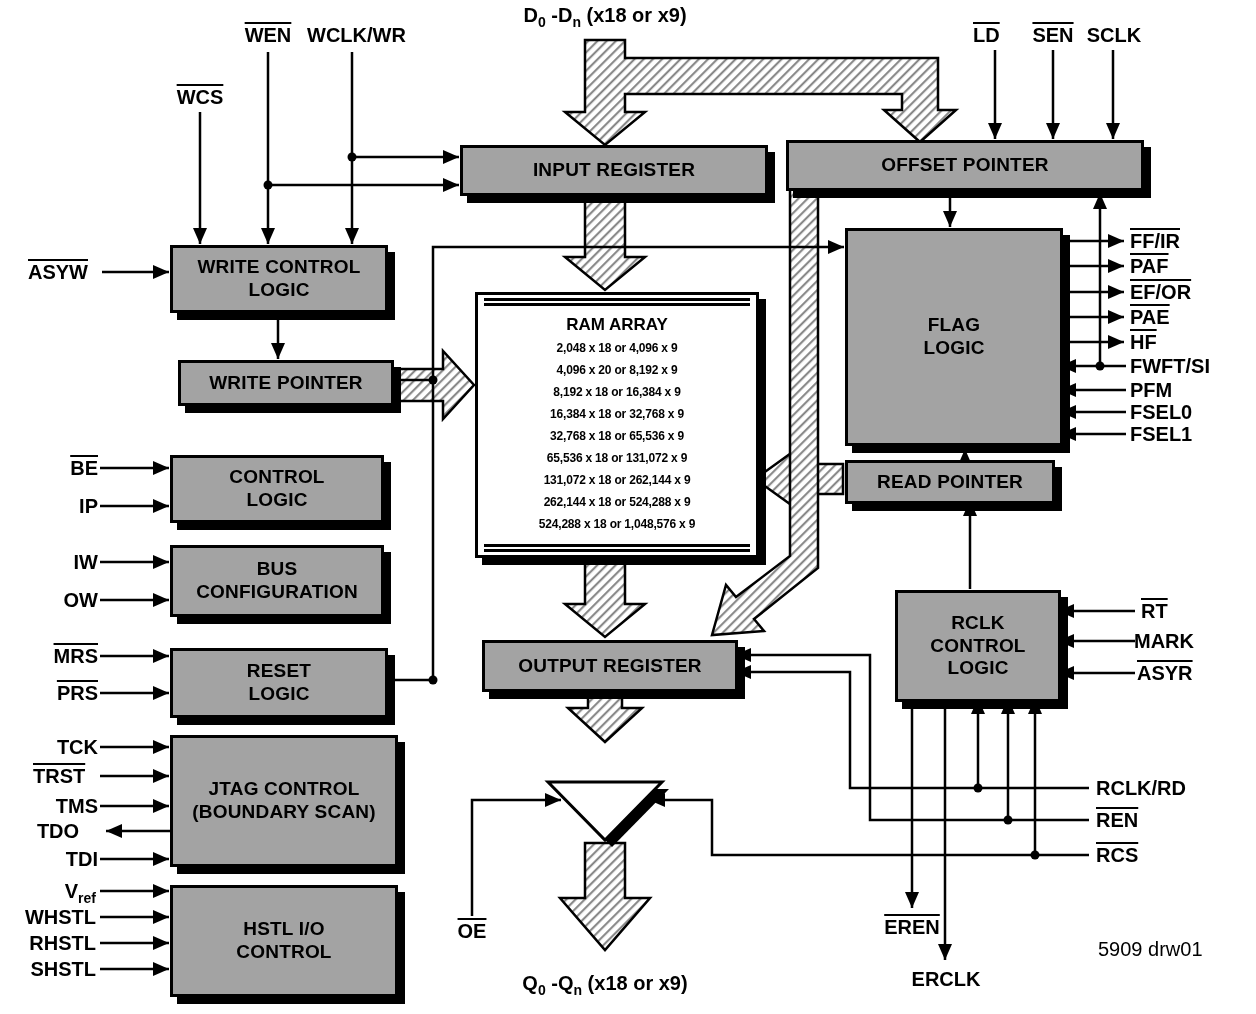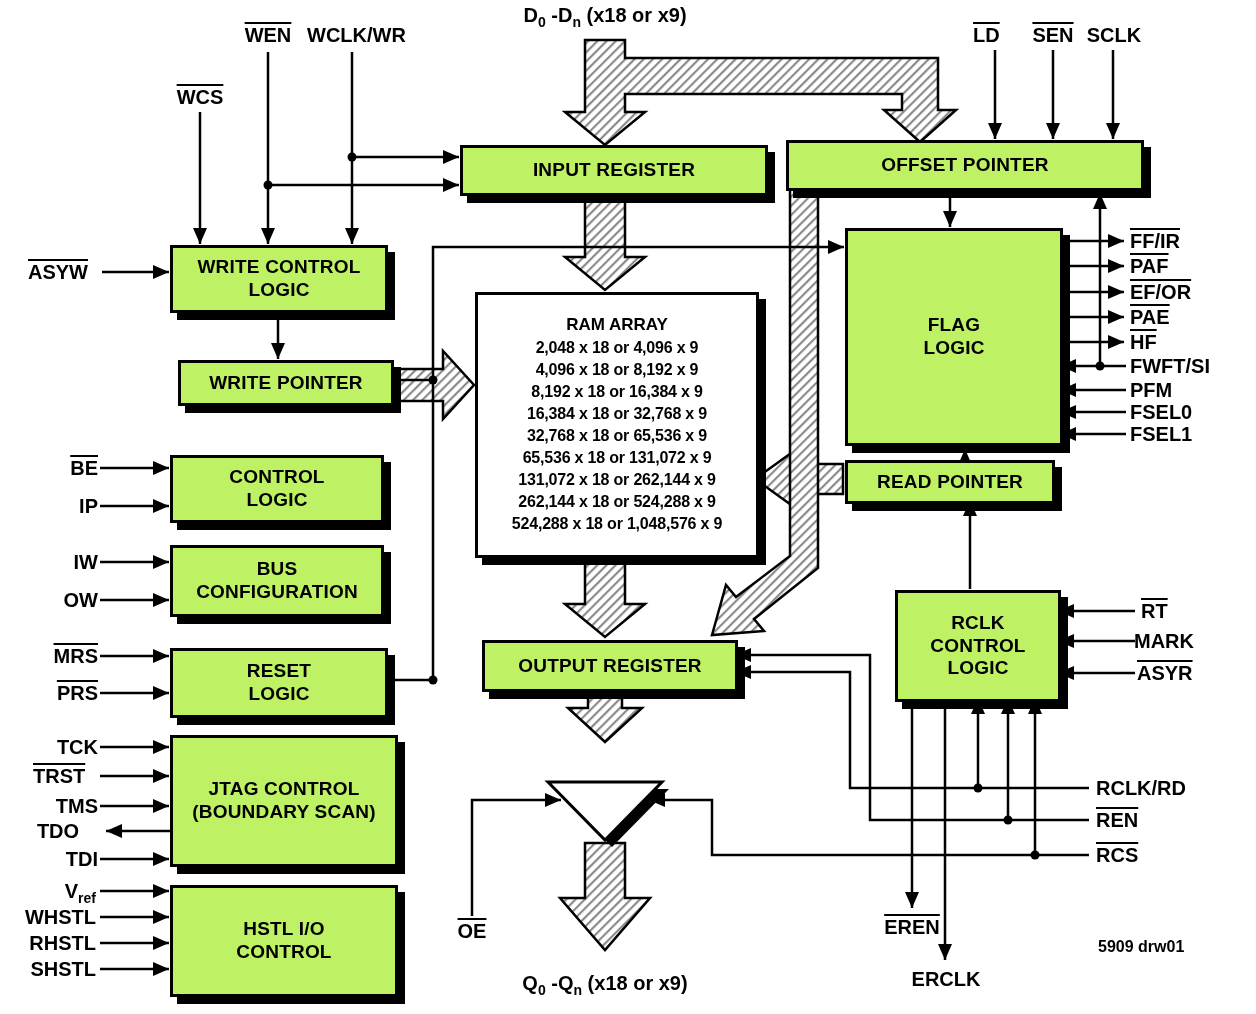--- a/index.html
+++ b/index.html
@@ -1,31 +1,31 @@
 <!DOCTYPE html>
 <html><head>
 <meta charset="utf-8">
 <style>
   html,body{margin:0;padding:0;background:#fff;}
   .diagram{position:relative;width:1256px;height:1014px;background:#ffffff;
     font-family:"Liberation Sans","DejaVu Sans",sans-serif;color:#000;overflow:hidden;}
   .diagram svg{position:absolute;left:0;top:0;}
-  .block{position:absolute;background:#bef264;border:3px solid #000;box-shadow:7px 7px 0 #000;
+  .block{position:absolute;background:#a3a3a3;border:3px solid #000;box-shadow:7px 7px 0 #000;
     display:flex;flex-direction:column;align-items:center;justify-content:center;
     font-weight:bold;font-size:19px;line-height:1.2;text-align:center;letter-spacing:.2px;}
   .ram{position:absolute;background:#fff;border:3px solid #000;box-shadow:7px 7px 0 #000;
-    display:flex;flex-direction:row;padding:2px 0;}
+    display:flex;flex-direction:column;padding:2px 0;}
   .ram-rule{border-top:3px solid #000;margin:1px 6px;}
   .ram-body{flex:1;display:flex;flex-direction:column;justify-content:center;text-align:center;}
   .ram-title{font-weight:bold;font-size:17px;margin-bottom:2px;}
-  .ram-line{font-weight:bold;font-size:16px;line-height:22px;letter-spacing:-.2px;white-space:nowrap;}
+  .ram-line{font-weight:bold;font-size:12px;line-height:22px;letter-spacing:-.2px;white-space:nowrap;}
   .sig{position:absolute;font-weight:bold;font-size:20px;line-height:22px;white-space:nowrap;}
   .ov{text-decoration:overline;}
   sub{font-size:70%;}
-  .note{position:absolute;font-size:16px;font-weight:bold;}
+  .note{position:absolute;font-size:20px;font-weight:normal;}
 </style>
 </head>
 <body>
 
 <div class="diagram">
 
   <svg width="1256" height="1014" viewBox="0 0 1256 1014">
     <defs>
       <pattern id="hatch" patternUnits="userSpaceOnUse" width="6.5" height="6.5" patternTransform="rotate(45)">
         <rect width="6.5" height="6.5" fill="#ffffff"></rect>
@@ -127,21 +127,21 @@
     <span>LOGIC</span>
   </div>
   <div class="block" style="left:178px;top:360px;width:210px;height:40px">WRITE POINTER</div>
 
   <div class="ram" style="left:475px;top:292px;width:278px;height:256px">
     <div class="ram-rule"></div>
     <div class="ram-rule"></div>
     <div class="ram-body">
       <div class="ram-title">RAM ARRAY</div>
       <div class="ram-line">2,048 x 18 or 4,096 x 9</div>
-      <div class="ram-line">4,096 x 18 or 8,192 x 9</div>
+      <div class="ram-line">4,096 x 20 or 8,192 x 9</div>
       <div class="ram-line">8,192 x 18 or 16,384 x 9</div>
       <div class="ram-line">16,384 x 18 or 32,768 x 9</div>
       <div class="ram-line">32,768 x 18 or 65,536 x 9</div>
       <div class="ram-line">65,536 x 18 or 131,072 x 9</div>
       <div class="ram-line">131,072 x 18 or 262,144 x 9</div>
       <div class="ram-line">262,144 x 18 or 524,288 x 9</div>
       <div class="ram-line">524,288 x 18 or 1,048,576 x 9</div>
     </div>
     <div class="ram-rule"></div>
     <div class="ram-rule"></div>

